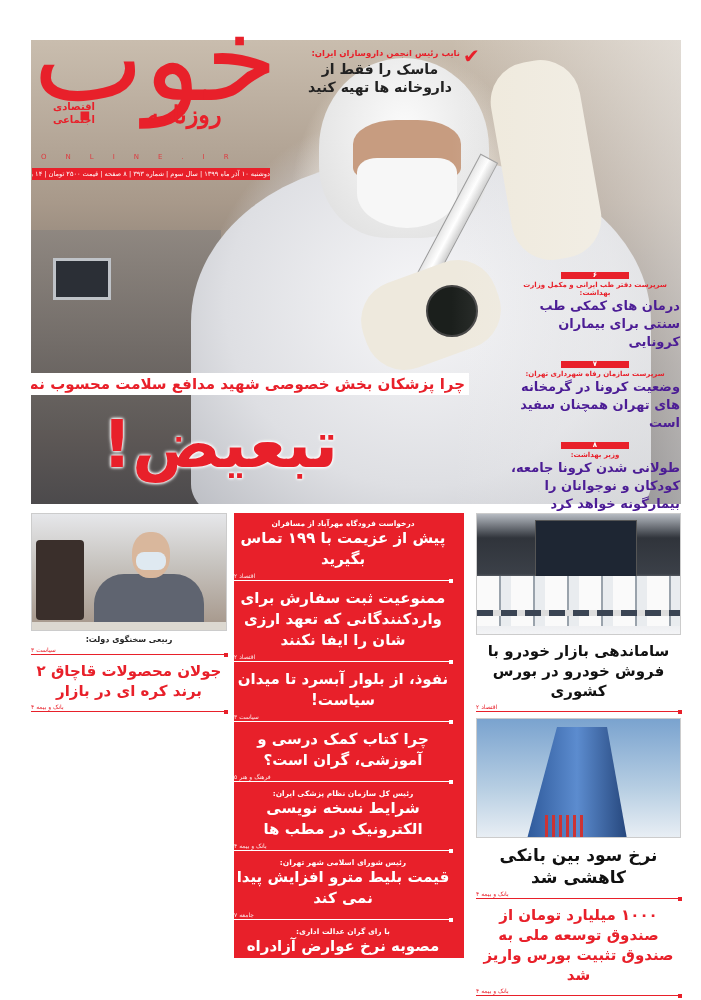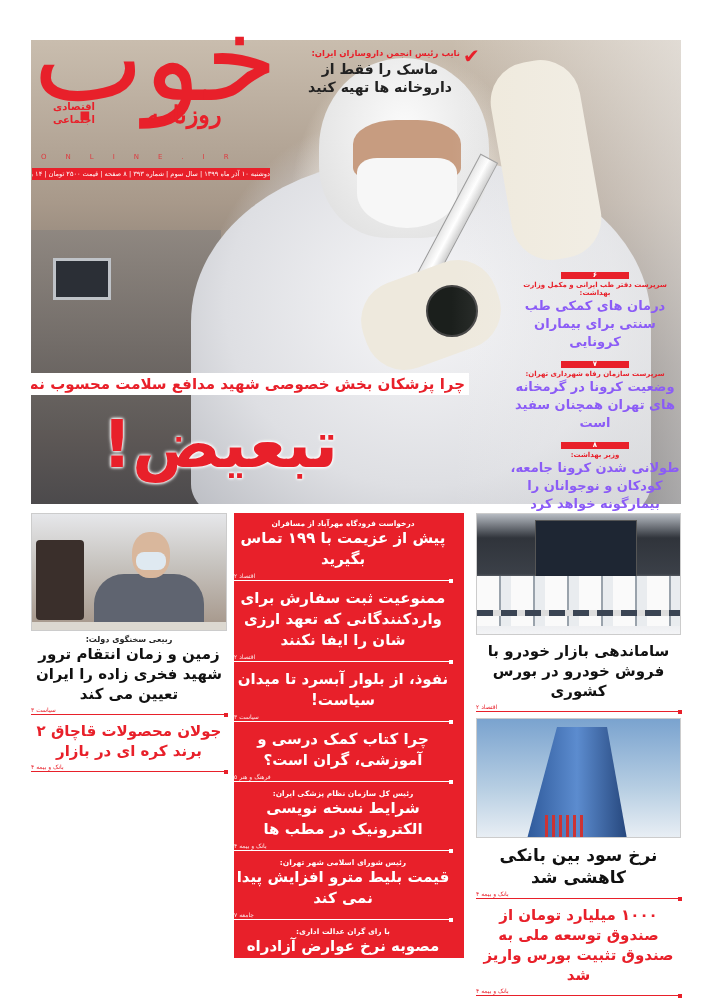--- a/index.html
+++ b/index.html
@@ -32,21 +32,21 @@
   .dateline{position:absolute;left:32px;top:168px;width:238px;height:12px;background:#e8202a;color:#fff;font-size:6.6px;line-height:12px;direction:rtl;text-align:center;white-space:nowrap;overflow:hidden;}
 
   .topright{position:absolute;left:300px;top:48px;width:160px;}
   .topright .kicker{font-size:8.5px;color:#e8202a;font-weight:bold;direction:rtl;text-align:right;}
   .topright .head{font-size:14px;font-weight:bold;color:#222;direction:rtl;text-align:center;line-height:18px;margin-top:2px;}
   .check{position:absolute;left:463px;top:44px;color:#e8202a;font-size:20px;font-weight:bold;}
 
   .side{position:absolute;left:510px;top:272px;width:170px;}
   .side .num{margin:0 auto;width:68px;height:7px;background:#e8202a;color:#fff;font-size:7px;line-height:7px;text-align:center;font-weight:bold;}
   .side .kick{font-size:7px;color:#e8202a;direction:rtl;text-align:center;font-weight:bold;margin-top:2px;}
-  .side .h{font-size:13px;font-weight:bold;color:#8b5cf6;direction:rtl;text-align:center;line-height:18px;margin-bottom:10px;}
+  .side .h{font-size:13px;font-weight:bold;color:#4c1d95;direction:rtl;text-align:right;line-height:18px;margin-bottom:10px;}
 
   .subq{position:absolute;left:31px;top:373px;width:438px;height:22px;background:#ffffff;color:#e8202a;font-size:15px;font-weight:bold;direction:rtl;text-align:right;line-height:22px;padding-right:4px;box-sizing:border-box;white-space:nowrap;overflow:hidden;}
   .bighead{position:absolute;left:90px;top:400px;width:260px;text-align:center;color:#e8202a;font-size:66px;font-weight:bold;direction:rtl;line-height:90px;font-family:"DejaVu Sans",sans-serif;text-shadow:0 0 3px #fff,0 0 3px #fff,0 0 4px #fff;}
 
   
   .col{position:absolute;top:513px;}
   .colL{left:31px;width:196px;}
   .colR{left:476px;width:205px;}
   .photo{width:100%;border:1px solid #ccc;box-sizing:border-box;position:relative;overflow:hidden;}
   .kick2{font-size:8px;font-weight:bold;color:#222;direction:rtl;text-align:right;margin-top:4px;}
@@ -147,21 +147,20 @@
   <div class="col colL">
     <div>
       <div class="photo ph-man">
         <div class="chair"></div>
         <div class="body"></div>
         <div class="head"></div>
         <div class="hmask"></div>
         <div class="desk"></div>
       </div>
       <div class="kick2" style="text-align:center">ربیعی سخنگوی دولت:</div>
-      <div class="h2">زمین و زمان انتقام ترور شهید فخری زاده را ایران تعیین می کند</div>
       <div class="ref">سیاست ۳</div>
       <div class="rule"></div>
     </div>
     <div>
       <div class="h2r">جولان محصولات قاچاق ۲ برند کره ای در بازار</div>
       <div class="ref">بانک و بیمه ۴</div>
       <div class="rule"></div>
     </div>
   </div>
 

